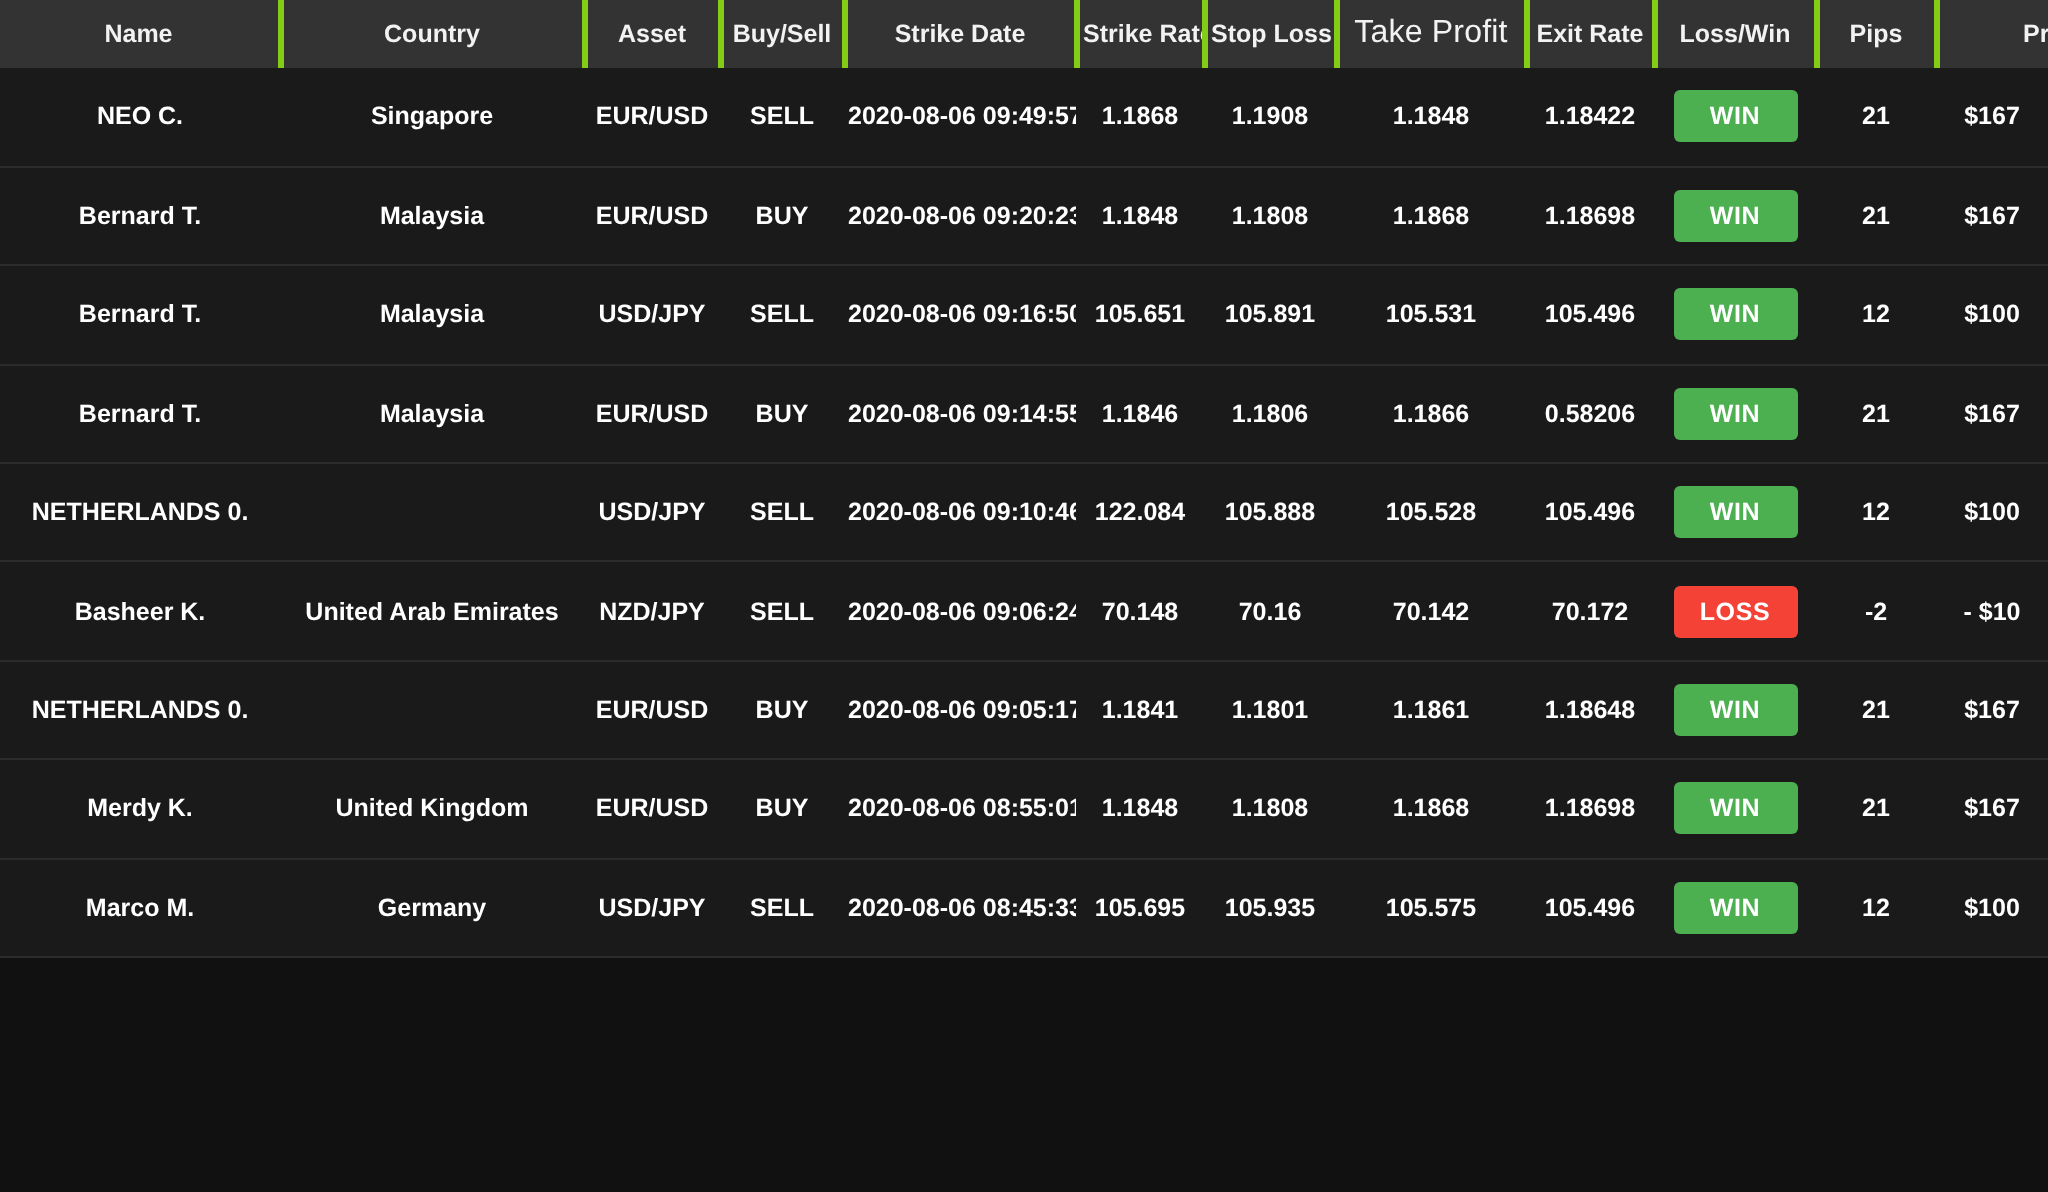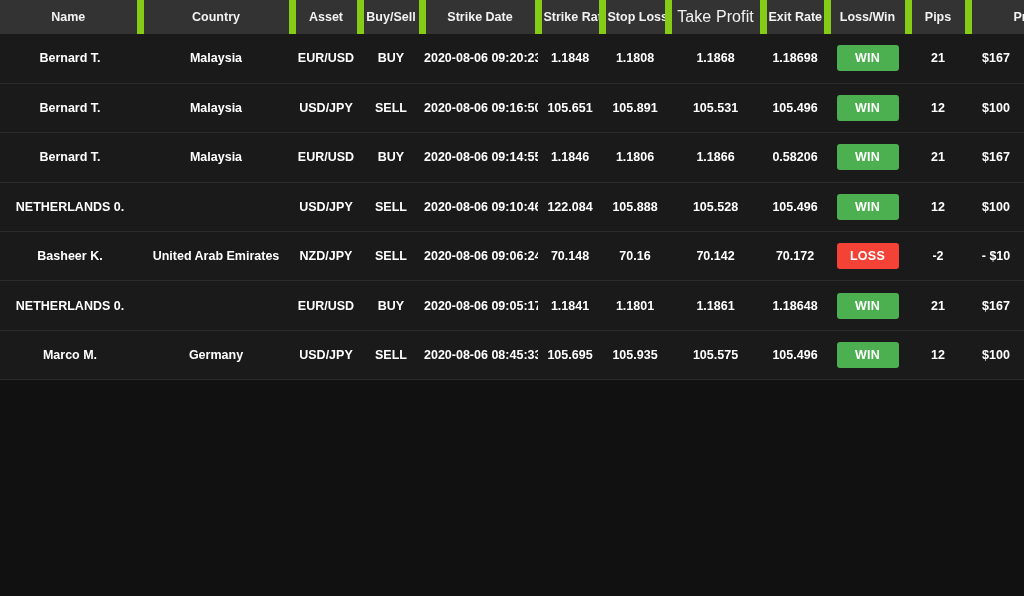--- a/index.html
+++ b/index.html
@@ -39,21 +39,21 @@
     background: #333333;
     color: #f2f2f2;
     font-size: 12.5px;
     font-weight: bold;
     text-align: center;
     vertical-align: middle;
     padding: 0 2px;
     height: 34px;
     box-sizing: border-box;
     border-right: 1px solid #1f1f1f;
-    border-left: 7px solid #84cc16;
+    border-left: 3px solid #84cc16;
     white-space: nowrap;
     overflow: hidden;
   }
   thead th:first-child { border-left: none; }
   thead th:last-child  { border-right: none; padding-left: 42px; }
 
   
   thead th.th-take-profit {
     font-size: 16px;
     font-weight: normal;
@@ -141,20 +141,34 @@
         <th>Stop Loss</th>
         <th class="th-take-profit">Take Profit</th>
         <th>Exit Rate</th>
         <th>Loss/Win</th>
         <th>Pips</th>
         <th>Profit</th>
       </tr>
     </thead>
     <tbody id="trades-body">
         <tr class="trade-row">
+          <td class="cell-name">NEO C.</td>
+          <td class="cell-country">Singapore</td>
+          <td class="cell-asset">EUR/USD</td>
+          <td class="cell-buy_sell">SELL</td>
+          <td class="cell-strike_date">2020-08-06 09:49:57</td>
+          <td class="cell-strike_rate">1.1868</td>
+          <td class="cell-stop_loss">1.1908</td>
+          <td class="cell-take_profit">1.1848</td>
+          <td class="cell-exit_rate">1.18422</td>
+          <td class="cell-loss_win"><span class="status-badge win">WIN</span></td>
+          <td class="cell-pips">21</td>
+          <td class="cell-profit">$167</td>
+        </tr>
+        <tr class="trade-row">
           <td class="cell-name">Bernard T.</td>
           <td class="cell-country">Malaysia</td>
           <td class="cell-asset">EUR/USD</td>
           <td class="cell-buy_sell">BUY</td>
           <td class="cell-strike_date">2020-08-06 09:20:23</td>
           <td class="cell-strike_rate">1.1848</td>
           <td class="cell-stop_loss">1.1808</td>
           <td class="cell-take_profit">1.1868</td>
           <td class="cell-exit_rate">1.18698</td>
           <td class="cell-loss_win"><span class="status-badge win">WIN</span></td>
@@ -225,20 +239,34 @@
           <td class="cell-strike_date">2020-08-06 09:05:17</td>
           <td class="cell-strike_rate">1.1841</td>
           <td class="cell-stop_loss">1.1801</td>
           <td class="cell-take_profit">1.1861</td>
           <td class="cell-exit_rate">1.18648</td>
           <td class="cell-loss_win"><span class="status-badge win">WIN</span></td>
           <td class="cell-pips">21</td>
           <td class="cell-profit">$167</td>
         </tr>
         <tr class="trade-row">
+          <td class="cell-name">Merdy K.</td>
+          <td class="cell-country">United Kingdom</td>
+          <td class="cell-asset">EUR/USD</td>
+          <td class="cell-buy_sell">BUY</td>
+          <td class="cell-strike_date">2020-08-06 08:55:01</td>
+          <td class="cell-strike_rate">1.1848</td>
+          <td class="cell-stop_loss">1.1808</td>
+          <td class="cell-take_profit">1.1868</td>
+          <td class="cell-exit_rate">1.18698</td>
+          <td class="cell-loss_win"><span class="status-badge win">WIN</span></td>
+          <td class="cell-pips">21</td>
+          <td class="cell-profit">$167</td>
+        </tr>
+        <tr class="trade-row">
           <td class="cell-name">Marco M.</td>
           <td class="cell-country">Germany</td>
           <td class="cell-asset">USD/JPY</td>
           <td class="cell-buy_sell">SELL</td>
           <td class="cell-strike_date">2020-08-06 08:45:33</td>
           <td class="cell-strike_rate">105.695</td>
           <td class="cell-stop_loss">105.935</td>
           <td class="cell-take_profit">105.575</td>
           <td class="cell-exit_rate">105.496</td>
           <td class="cell-loss_win"><span class="status-badge win">WIN</span></td>

